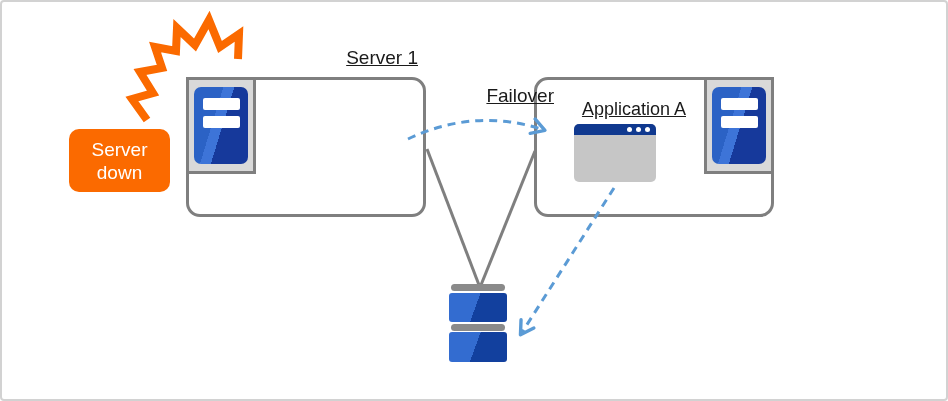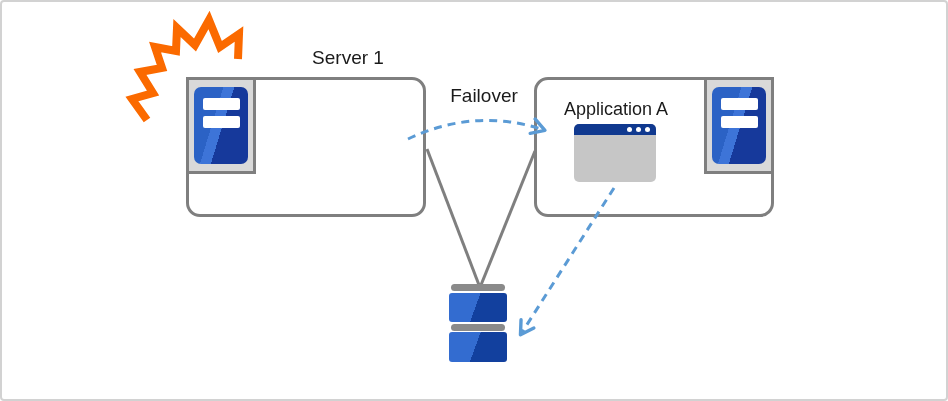--- a/index.html
+++ b/index.html
@@ -42,22 +42,22 @@
   }
   .server-unit .led-bar {
     position:absolute; left:9px; width:37px; height:12px;
     background:#ffffff; border-radius:2px;
   }
   .led-bar.b1 { top:11px; }
   .led-bar.b2 { top:29px; }
 
   
   .lbl {
-    position:absolute; width:140px; text-align:center;
-    font-size:19px; line-height:22px; white-space:nowrap; z-index:7;
+    position:absolute; width:140px; text-align:right;
+    font-size:19px; line-height:22px; white-space:nowrap; z-index:7;text-decoration:underline;
   }
   .lbl-server1 { left:276px; top:45px; }
   .lbl-server2 { left:545px; top:45px; }
   .lbl-failover { left:412px; top:83px; }
   .lbl-application { left:544px; top:96px; font-size:18px; }
   .lbl-shared-disk { left:410px; top:367px; }
 
   
   .badge {
     position:absolute; left:67px; top:127px; width:101px; height:63px;
@@ -128,20 +128,24 @@
     <div class="server-unit">
       <div class="led-bar b1"></div>
       <div class="led-bar b2"></div>
     </div>
   </div>
 
   <div class="lbl lbl-server1">Server 1</div>
   <div class="lbl lbl-failover">Failover</div>
   <div class="lbl lbl-application">Application A</div>
 
+  <div class="badge">
+    <span>Server</span>
+    <span>down</span>
+  </div>
 
   <div class="app-window">
     <div class="app-titlebar">
       <span class="dot"></span>
       <span class="dot"></span>
       <span class="dot"></span>
     </div>
   </div>
 
   <div class="disk-part disk-cap c1"></div>

